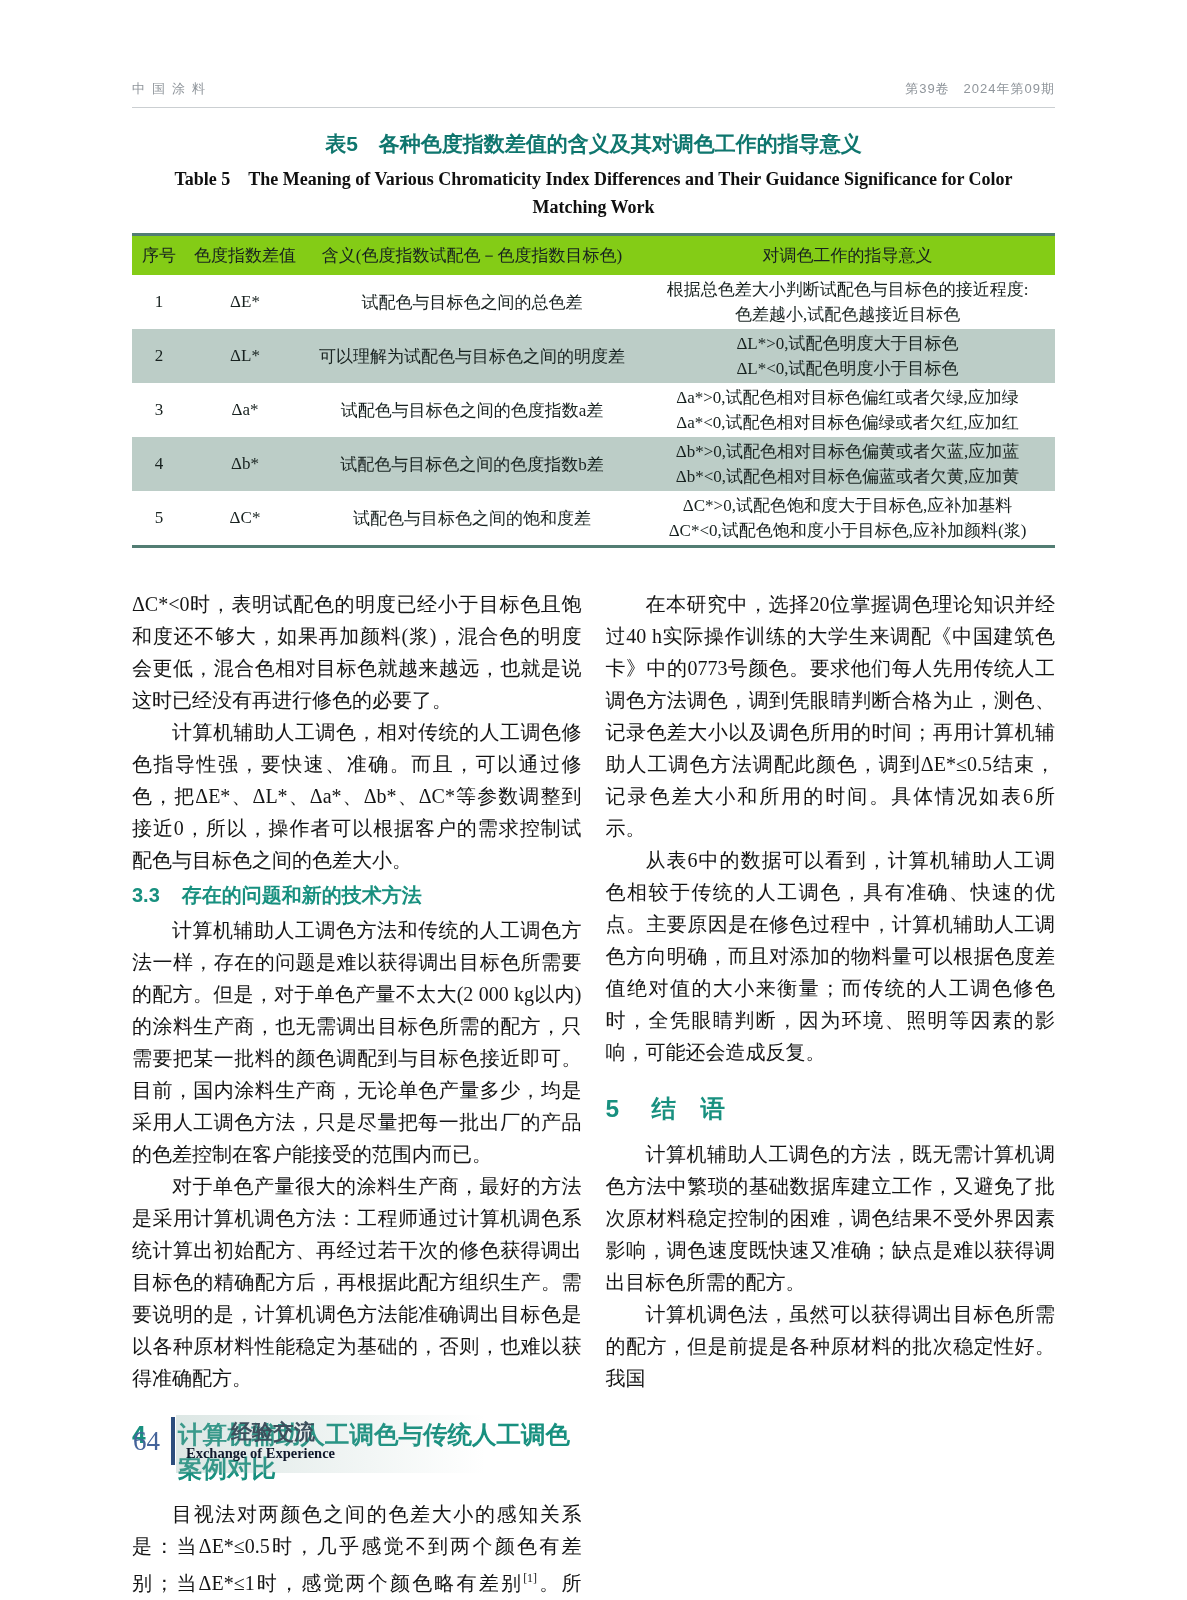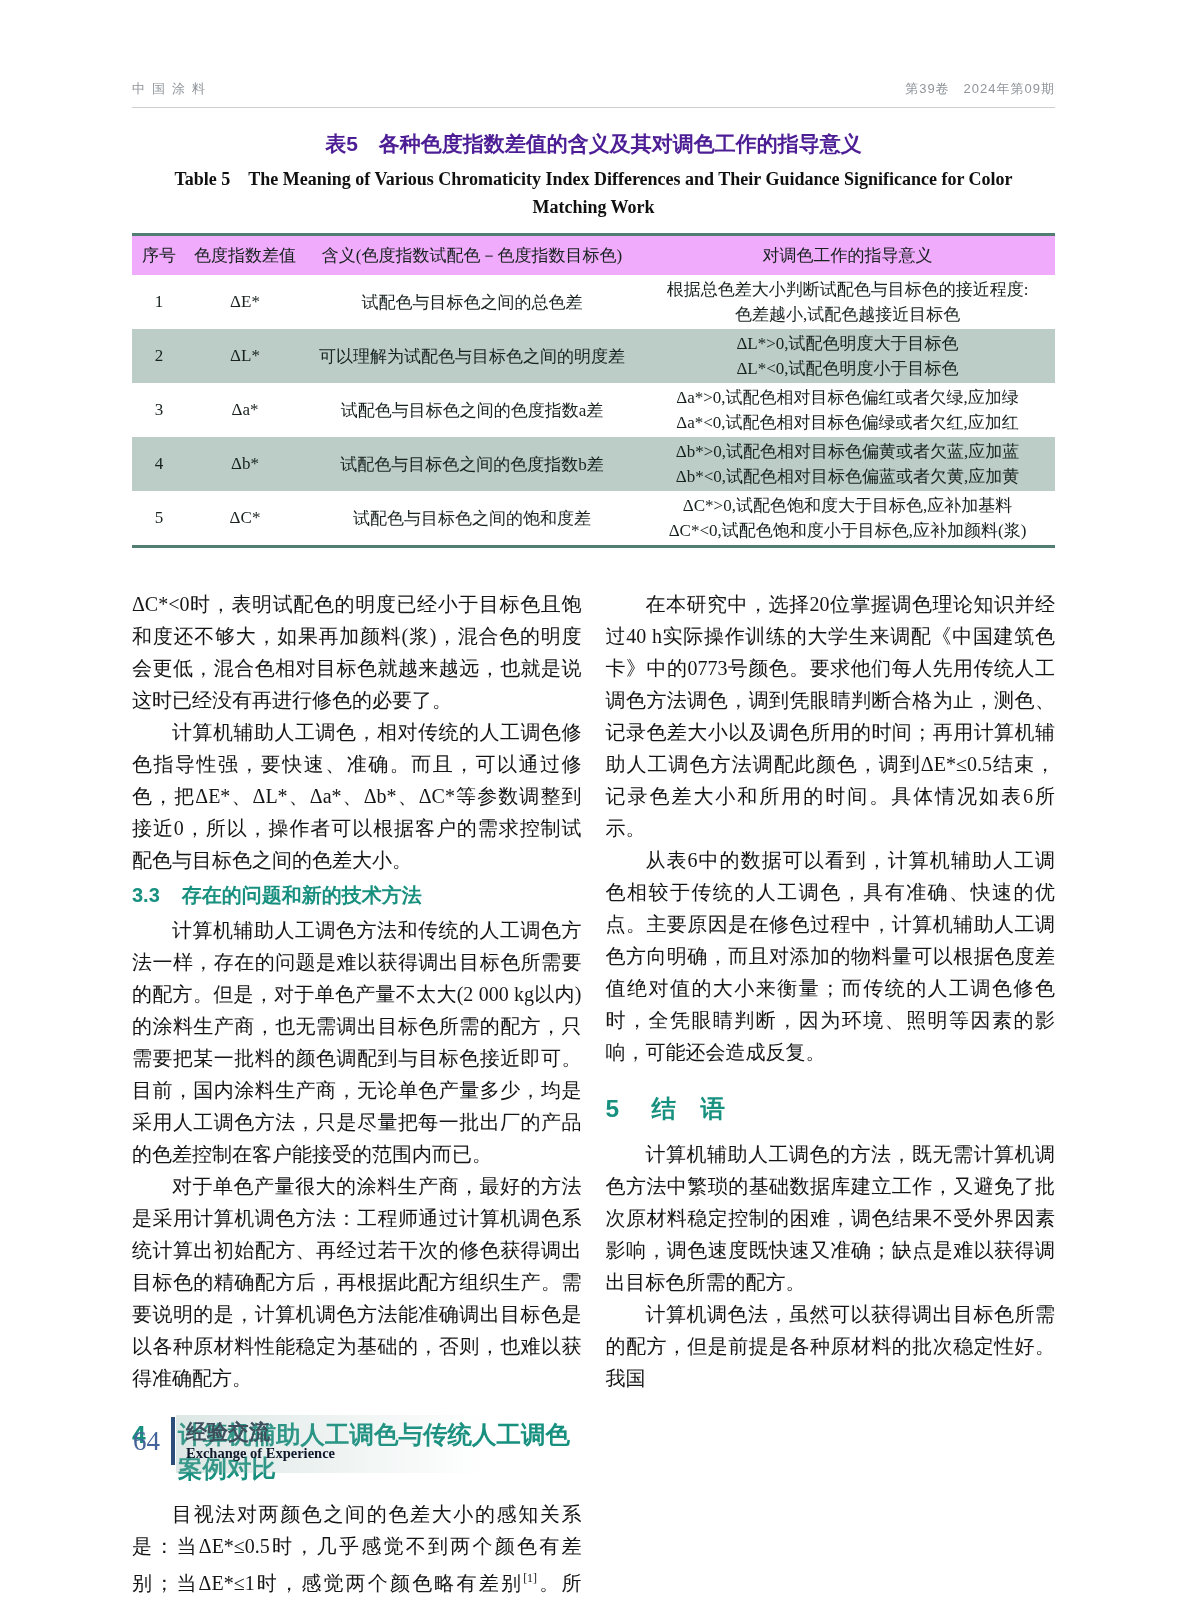--- a/index.html
+++ b/index.html
@@ -22,36 +22,36 @@
     border-bottom:1px solid #cbcfd2;
     padding-bottom:9px;
   }
   .journal-name { letter-spacing:7px; }
   .issue-info { letter-spacing:1px; }
 
   
   .caption { text-align:center; margin-top:22px; }
   .caption-cn {
     font-family:"Liberation Sans","DejaVu Sans",sans-serif;
-    font-weight:bold; font-size:21px; color:#4c1d95;
+    font-weight:bold; font-size:21px; color:#0f766e;
   }
   .caption-en {
     font-family:"Liberation Serif","DejaVu Serif",serif;
     font-weight:bold; font-size:18px; line-height:28px;
     margin-top:7px; color:#101010;
   }
 
   
   table.table5 {
     width:100%; border-collapse:collapse; margin-top:12px;
     border-top:3px solid #527d73; border-bottom:3px solid #527d73;
     font-size:17px; color:#17211f;
   }
   table.table5 th {
-    background:#f0abfc; font-weight:normal; padding:8px 2px;
+    background:#84cc16; font-weight:normal; padding:8px 2px;
     text-align:center;
   }
   table.table5 td { padding:2px 2px; text-align:center; vertical-align:middle; }
   tr.stripe td { background:#bccdc7; }
   .g-line { line-height:25px; white-space:nowrap; }
 
   
   .body-columns {
     display:flex; gap:24px; margin-top:40px;
     font-size:20px; line-height:32px;
@@ -89,21 +89,21 @@
   .footer-bar { width:4px; height:48px; background:#2d4d7d; margin-right:11px; flex:none; }
   .footer-label { position:relative; padding-right:8px; }
   .footer-gradient {
     position:absolute; left:-10px; top:-4px; width:310px; height:58px;
     background:linear-gradient(90deg, rgba(141,176,168,0.30), rgba(141,176,168,0));
     z-index:0;
   }
   .footer-cn {
     position:relative; z-index:1;
     font-family:"Liberation Sans","DejaVu Sans",sans-serif;
-    font-weight:bold; font-size:21px; color:#3d4e5c; line-height:25px;
+    font-weight:bold; font-size:21px; color:#3d4e5c; line-height:25px;margin-left:45px;
   }
   .footer-en {
     position:relative; z-index:1;
     font-family:"Liberation Serif","DejaVu Serif",serif;
     font-weight:bold; font-size:14.5px; color:#0f172a; line-height:19px;
   }
 </style>
 </head>
 <body>
 

